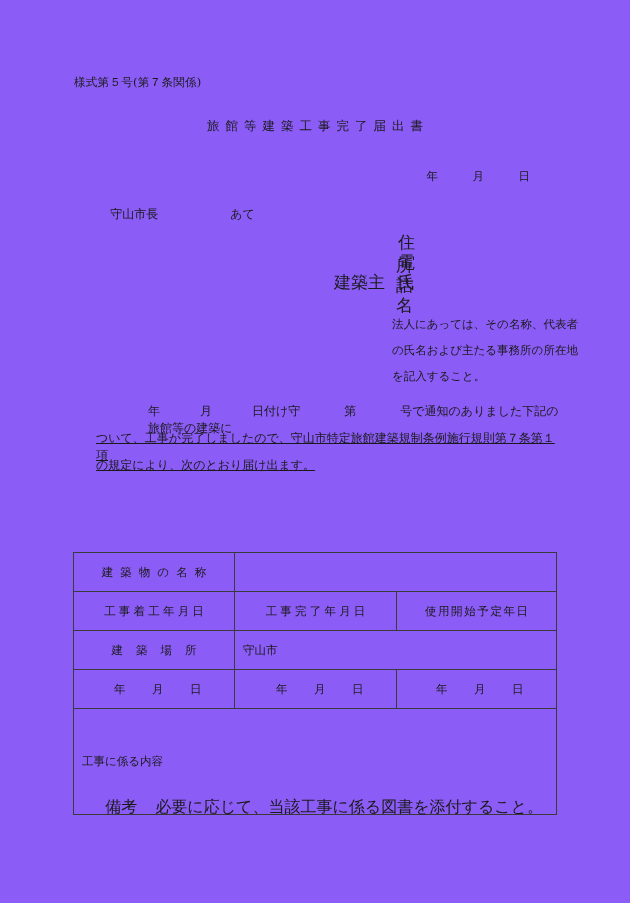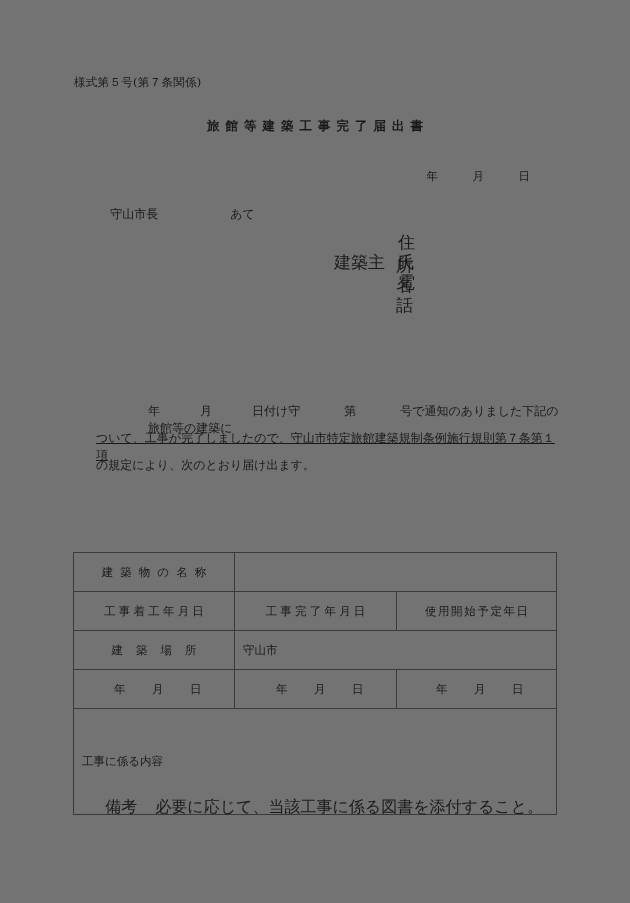--- a/index.html
+++ b/index.html
@@ -10,21 +10,21 @@
   }
   body {
     font-family: "DejaVu Serif", "Liberation Serif", serif;
     color: #1a1a1a;
     -webkit-font-smoothing: antialiased;
   }
   .page {
     position: relative;
     width: 630px;
     height: 903px;
-    background: #737373;
+    background: #8b5cf6;
     overflow: hidden;
   }
 
   
   .t {
     position: absolute;
     white-space: pre;
     font-size: 11.5px;
     line-height: 1.25;
   }
@@ -38,21 +38,20 @@
   }
 
   .doc-title {
     left: 0;
     right: 0;
     top: 118px;
     text-align: center;
     font-size: 12.5px;
     letter-spacing: 6px;
     text-indent: 6px;
-    font-weight: bold;
   }
 
   .date-line-top {
     left: 0;
     top: 155px;
     width: 530px;
     text-align: right;
     font-size: 11.5px;
   }
   .date-line-top .g { display: inline-block; width: 46px; text-align: left; }
@@ -101,21 +100,21 @@
   .body-para {
     position: absolute;
     left: 74px;
     top: 403px;
     width: 486px;
     font-size: 12px;
   }
   .body-para .ln { height: 27px; }
   .body-para .ln1 { padding-left: 74px; }
   .body-para .ln2 { padding-left: 22px; text-decoration: underline; }
-  .body-para .ln3 { padding-left: 22px; }
+  .body-para .ln3 { padding-left: 22px; text-decoration: underline; }
   .body-para .blank-s { display: inline-block; width: 40px; }
   .body-para .blank-m { display: inline-block; width: 44px; }
 
   
   .form-table {
     position: absolute;
     left: 73px;
     top: 508px;
     width: 484px;
     border-collapse: collapse;
@@ -196,29 +195,34 @@
   <div class="t addressee">
     <span>守山市長</span><span class="gap"></span><span>あて</span>
   </div>
 
   <div class="applicant">
     <div class="row">
       <span class="tag"></span>
       <span class="fld">住　所</span>
     </div>
     <div class="row">
+      <span class="tag"></span>
+      <span class="fld">電　話</span>
+    </div>
+    <div class="row">
       <span class="tag">建築主</span>
       <span class="fld">氏　名</span>
     </div>
-    <div class="row">
-      <span class="tag"></span>
-      <span class="fld">電　話</span>
-    </div>
-  </div>
-
+  </div>
+
+  <div class="corp-note">
+    <div>法人にあっては、その名称、代表者</div>
+    <div>の氏名および主たる事務所の所在地</div>
+    <div>を記入すること。</div>
+  </div>
 
   <div class="body-para">
     <div class="ln ln1">
       <span>年</span><span class="blank-s"></span><span>月</span><span class="blank-s"></span><span>日付け守</span><span class="blank-m"></span><span>第</span><span class="blank-m"></span><span>号で通知のありました下記の旅館等の建築に</span>
     </div>
     <div class="ln ln2">ついて、工事が完了しましたので、守山市特定旅館建築規制条例施行規則第７条第１項</div>
     <div class="ln ln3">の規定により、次のとおり届け出ます。</div>
   </div>
 
   <table class="form-table">

